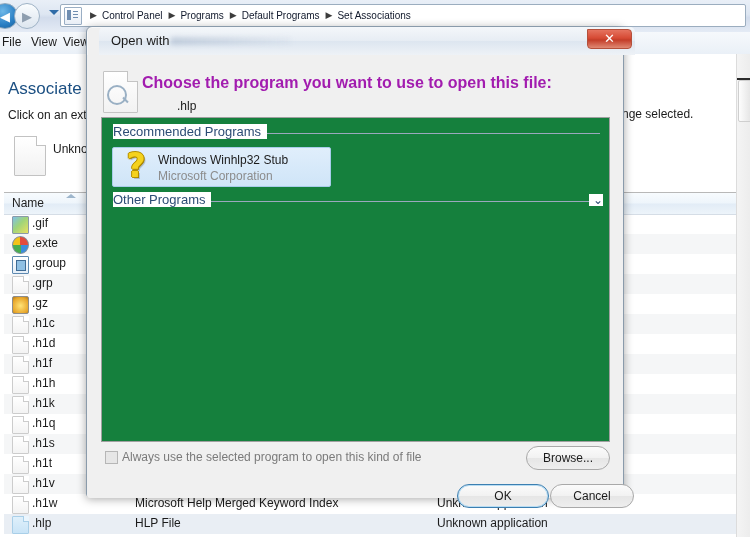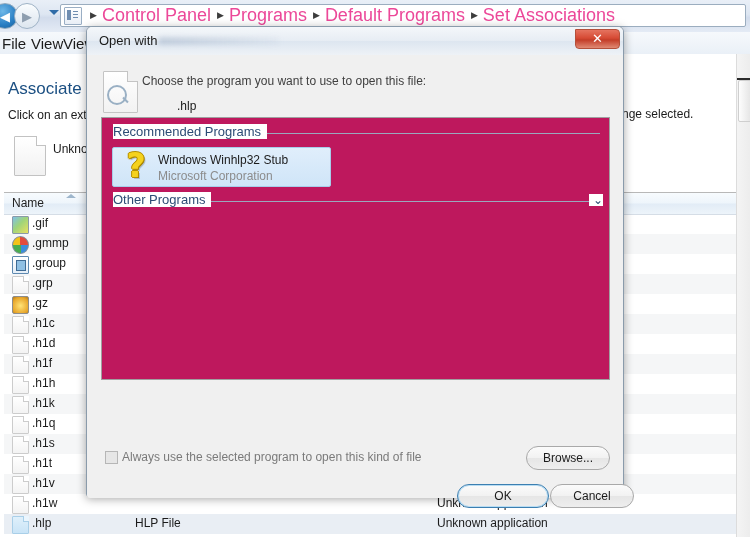--- a/index.html
+++ b/index.html
@@ -97,34 +97,34 @@
     background: #5a7severe;
     box-shadow: 0 3px 0 #6f8db0, 0 6px 0 #6f8db0;
     background: #6f8db0;
   }
   .crumb-sep {
     color: #3c3c3c; font-size: 9px;
     margin: 0 5px 0 6px;
     line-height: 1;
   }
   .crumb-txt {
-    font-size: 18px; color: #ec4899;
+    font-size: 10px; color: #0f172a;
     white-space: nowrap;
   }
 
   
   .menubar {
     position: absolute; left: 0; top: 32px;
     width: 750px; height: 22px;
     background: linear-gradient(to bottom,#f6f9fc,#eaf0f7);
     border-bottom: 1px solid #dfe6ee;
   }
   .menuitem {
     position: absolute; top: 3px;
-    font-size: 15px; color: #1b1b1b;
+    font-size: 12px; color: #1b1b1b;
     white-space: nowrap;
   }
 
   
   .content {
     position: absolute; left: 0; top: 54px;
     width: 750px; height: 483px;
     background: #ffffff;
   }
   .page-title {
@@ -274,21 +274,21 @@
   .dialog {
     position: absolute; left: 86px; top: 26px;
     width: 538px; height: 471px;
     box-sizing: border-box;
     background: #f0f0f0;
     border: 1px solid #8a9bab;
     border-radius: 6px 6px 3px 3px;
     box-shadow: 0 2px 10px rgba(0,0,0,0.35), 0 0 0 1px rgba(255,255,255,0.55) inset;
   }
   .dlg-titlebar {
-    position: absolute; left: 0; top: 0;
+    position: absolute; left: 12px; top: 0;
     width: 100%; height: 28px;
     border-radius: 5px 5px 0 0;
     background: linear-gradient(to bottom,#f4f7fa 0%, #e7edf4 48%, #dde6f0 52%, #eef2f7 100%);
   }
   .dlg-title {
     position: absolute; left: 12px; top: 6px;
     font-size: 13px; color: #1b1b1b;
     white-space: nowrap;
   }
   .dlg-title-ghost {
@@ -345,36 +345,37 @@
   .find-glass::after {
     content: "";
     position: absolute; left: 13px; top: 12px;
     width: 7px; height: 2px;
     background: #9ab0c4;
     transform: rotate(45deg);
   }
 
   .dlg-prompt {
     position: absolute; left: 55px; top: 19px;
-    font-size: 12px; color: #404040;
-    white-space: nowrap;
+    font-size: 16px; color: #a21caf;
+    white-space: nowrap;
+    font-weight: bold;
   }
   .dlg-file-label {
     position: absolute; left: 55px; top: 44px;
     font-size: 16px; color: #1b1b1b; margin-top: 23px;
   }
   .dlg-file-value {
     position: absolute; left: 90px; top: 44px;
     font-size: 12px; color: #1b1b1b;
   }
 
   .prog-panel {
     position: absolute; left: 14px; top: 62px;
-    width: 509px; height: 263px;
-    background: #be185d;
+    width: 509px; height: 325px;
+    background: #15803d;
     border: 1px solid #a0a0a0;
     box-sizing: border-box;
     overflow: hidden;
   }
   .group-head {
     position: absolute; left: 0;
     width: 509px; height: 22px;
   }
   .group-label {
     position: absolute; left: 11px; top: 2px;
@@ -547,21 +548,21 @@
           <span class="hdr-cell" style="left:433px">Current Default</span>
         </div>
 
         <div class="rows" id="rows">
             <div class="row" style="top: 0px;">
               <div class="row-icon ic-gif"></div>
               <div class="row-name">.gif</div>
             </div>
             <div class="row alt" style="top: 20px;">
               <div class="row-icon ic-gmmp"></div>
-              <div class="row-name">.gmmp</div>
+              <div class="row-name">.exte</div>
             </div>
             <div class="row" style="top: 40px;">
               <div class="row-icon ic-group"></div>
               <div class="row-name">.group</div>
             </div>
             <div class="row alt" style="top: 60px;">
               <div class="row-icon ic-doc"></div>
               <div class="row-name">.grp</div>
             </div>
             <div class="row" style="top: 80px;">
@@ -600,20 +601,21 @@
               <div class="row-icon ic-doc"></div>
               <div class="row-name">.h1t</div>
             </div>
             <div class="row alt" style="top: 260px;">
               <div class="row-icon ic-doc"></div>
               <div class="row-name">.h1v</div>
             </div>
             <div class="row" style="top: 280px;">
               <div class="row-icon ic-doc"></div>
               <div class="row-name">.h1w</div>
+              <div class="row-desc">Microsoft Help Merged Keyword Index</div>
               <div class="row-app">Unknown application</div>
             </div>
             <div class="row sel" style="top: 300px;">
               <div class="row-icon ic-doc blue"></div>
               <div class="row-name">.hlp</div>
               <div class="row-desc">HLP File</div>
               <div class="row-app">Unknown application</div>
             </div>
           </div>
       </div>

